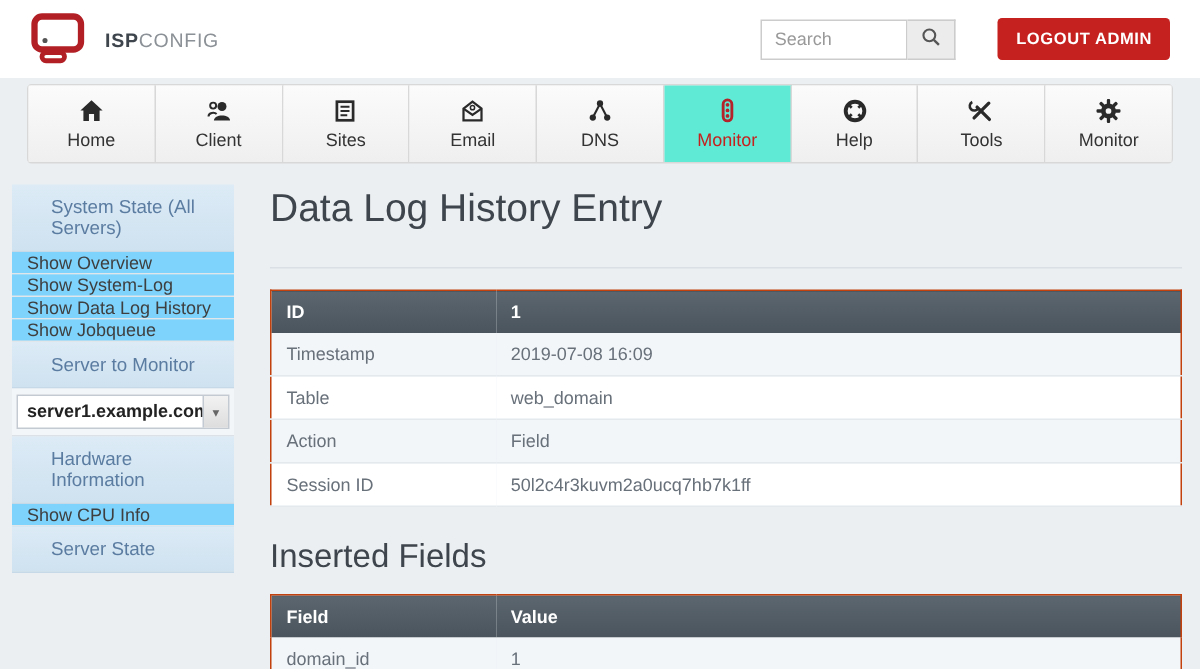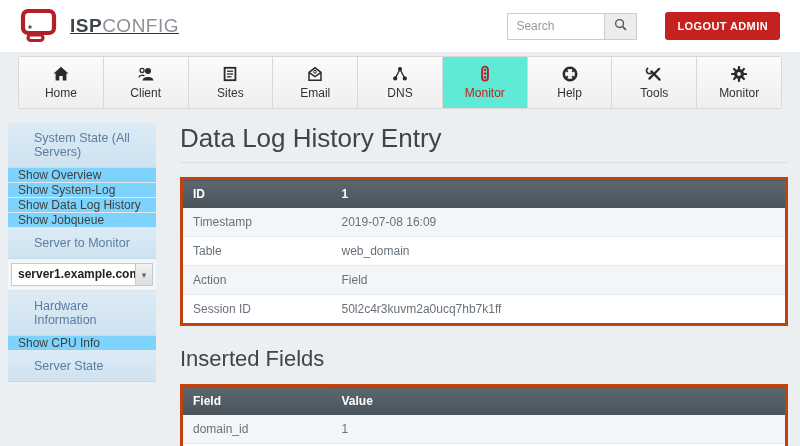--- a/index.html
+++ b/index.html
@@ -6,21 +6,21 @@
   html,body { width:800px; height:446px; overflow:hidden; }
   body {
     font-family: "Liberation Sans", sans-serif;
     background:#ebeff2;
     color:#333;
   }
   
   .topbar { height:52px; background:#fff; display:flex; align-items:center; justify-content:space-between; padding:0 20px; }
   .logo { display:flex; align-items:center; cursor:pointer; }
   .logo svg { display:block; margin-right:8px; }
-  .logo-text { font-size:19px; letter-spacing:.5px;text-decoration:underline; }
+  .logo-text { font-size:13px; letter-spacing:.5px; }
   .logo-bold { font-weight:bold; color:#3e454c; }
   .logo-light { font-weight:normal; color:#8b9196; }
   .top-right { display:flex; align-items:center; }
   .searchbox { display:flex; margin-right:28px; }
   .searchbox input { width:98px; height:27px; border:1px solid #ccc; padding:0 8px; font-size:12px; color:#14532d; font-family:"Liberation Sans",sans-serif; outline:none; }
   .searchbox input::placeholder { color:#999; }
   .search-btn { width:32px; height:27px; background:#ececec; border:1px solid #ccc; border-left:none; cursor:pointer; display:flex; align-items:center; justify-content:center; }
   .logout-btn { background:#c5211f; color:#fff; border:none; border-radius:3px; font-size:11px; font-weight:bold; letter-spacing:.4px; padding:8px 12px; cursor:pointer; font-family:"Liberation Sans",sans-serif; }
   
   .mainnav { display:flex; margin:4px 18px 0; border:1px solid #d8d8d8; border-radius:3px; background:#f4f4f4; }
@@ -34,23 +34,23 @@
   .content { display:flex; padding:14px 10px 0 8px; }
   .sidebar { width:148px; flex:none; margin-right:24px; font-size:12px; }
   .sb-header { background:linear-gradient(#dcebf6,#cfe2f0); color:#5b7ca1; padding:8px 26px; font-size:12.5px; border-bottom:1px solid #c6d9e8; }
   .sb-item { background:#7dd3fc; color:#3f3f3f; padding:0 10px; border-bottom:1px solid #e0e6ea; cursor:pointer; }
   .sb-selectwrap { background:#f3f6f9; padding:4px 3px; border-bottom:1px solid #dbe1e6; }
   .sb-select { display:flex; align-items:stretch; border:1px solid #c3cad1; background:#fff; height:23px; cursor:pointer; }
   .sb-select .txt { flex:1; padding:3px 6px 0; font-weight:bold; color:#222; font-size:12px; white-space:nowrap; overflow:hidden; }
   .sb-select .arrow { width:17px; background:linear-gradient(#f2f2f2,#dddddd); border-left:1px solid #c3cad1; color:#666; font-size:9px; display:flex; align-items:center; justify-content:center; }
   
   .main { flex:1; min-width:0; padding-right:2px; }
-  .page-title { font-size:26px; font-weight:400; color:#3e454c; padding-bottom:8px; border-bottom:1px solid #d9dfe4; }
+  .page-title { font-size:26px; font-weight:400; color:#3e454c; padding-bottom:24px; border-bottom:1px solid #d9dfe4; }
   .section-title { font-size:22px; font-weight:400; color:#3e454c; margin:20px 0 12px; }
-  table.datatable { width:100%; border-collapse:collapse; font-size:12px; margin-top:14px; border:3px solid #c2410c; }
+  table.datatable { width:100%; border-collapse:collapse; font-size:12px; margin-top:14px; border:1px solid #c2410c; }
   .datatable th { background:linear-gradient(#5b666e,#49545c); color:#fff; text-align:left; font-weight:bold; padding:7px 10px; }
   .datatable th:first-child, .datatable td:first-child { width:150px; }
   .datatable td { padding:7px 10px; color:#68707a; background:#fff; border-bottom:1px solid #e3e9ed; }
   .datatable tr.odd td { background:#f2f6f9; }
 </style>
 </head>
 <body>
 
 <header class="topbar">
   <div class="logo">

